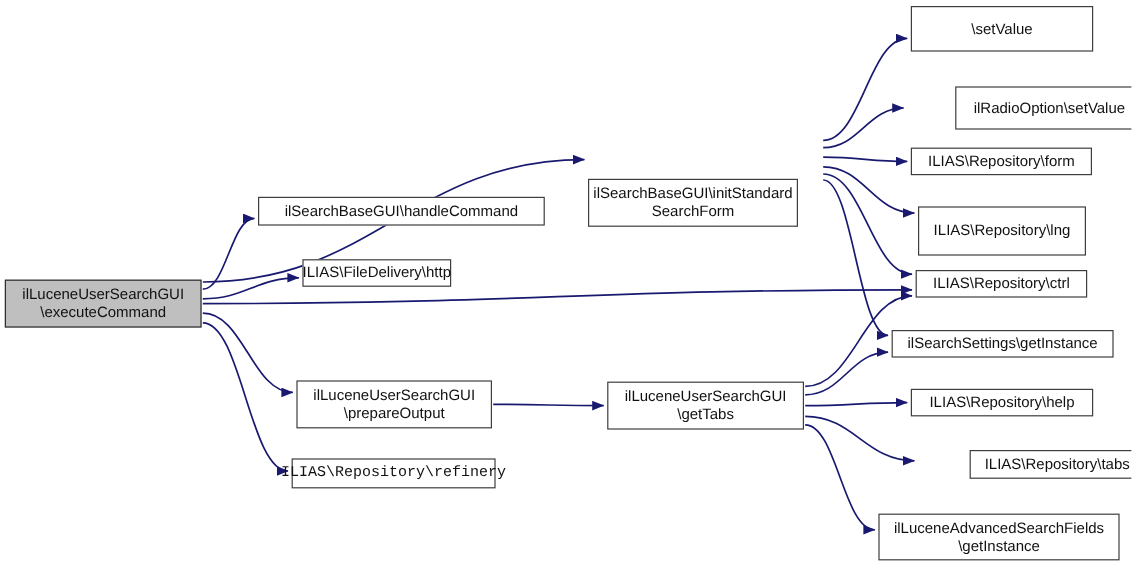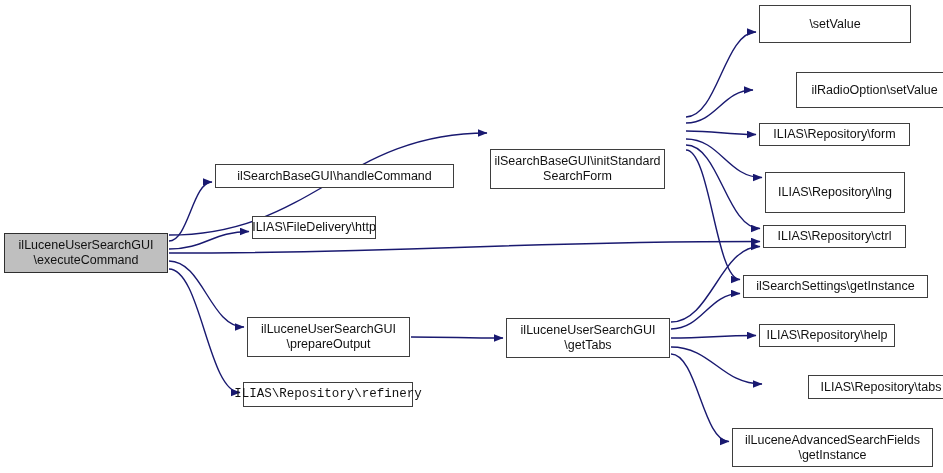--- a/index.html
+++ b/index.html
@@ -115,21 +115,21 @@
       </div>
       <div class="node" style="left: 765px; top: 172px; width: 140px; height: 41px;">
         <span class="node-line">ILIAS\Repository\lng</span>
       </div>
       <div class="node" style="left: 763px; top: 225px; width: 143px; height: 23px;">
         <span class="node-line">ILIAS\Repository\ctrl</span>
       </div>
       <div class="node" style="left: 743px; top: 275px; width: 185px; height: 23px;">
         <span class="node-line">ilSearchSettings\getInstance</span>
       </div>
-      <div class="node" style="left: 759px; top: 324px; width: 136px; height: 23px;">
+      <div class="node" style="left: 759px; top: 324px; width: 152px; height: 23px;">
         <span class="node-line">ILIAS\Repository\help</span>
       </div>
       <div class="node" style="left: 808px; top: 375px; width: 146px; height: 24px;">
         <span class="node-line">ILIAS\Repository\tabs</span>
       </div>
       <div class="node" style="left: 732px; top: 428px; width: 201px; height: 39px;">
         <span class="node-line">ilLuceneAdvancedSearchFields</span>
         <span class="node-line">\getInstance</span>
       </div>
     </div>

